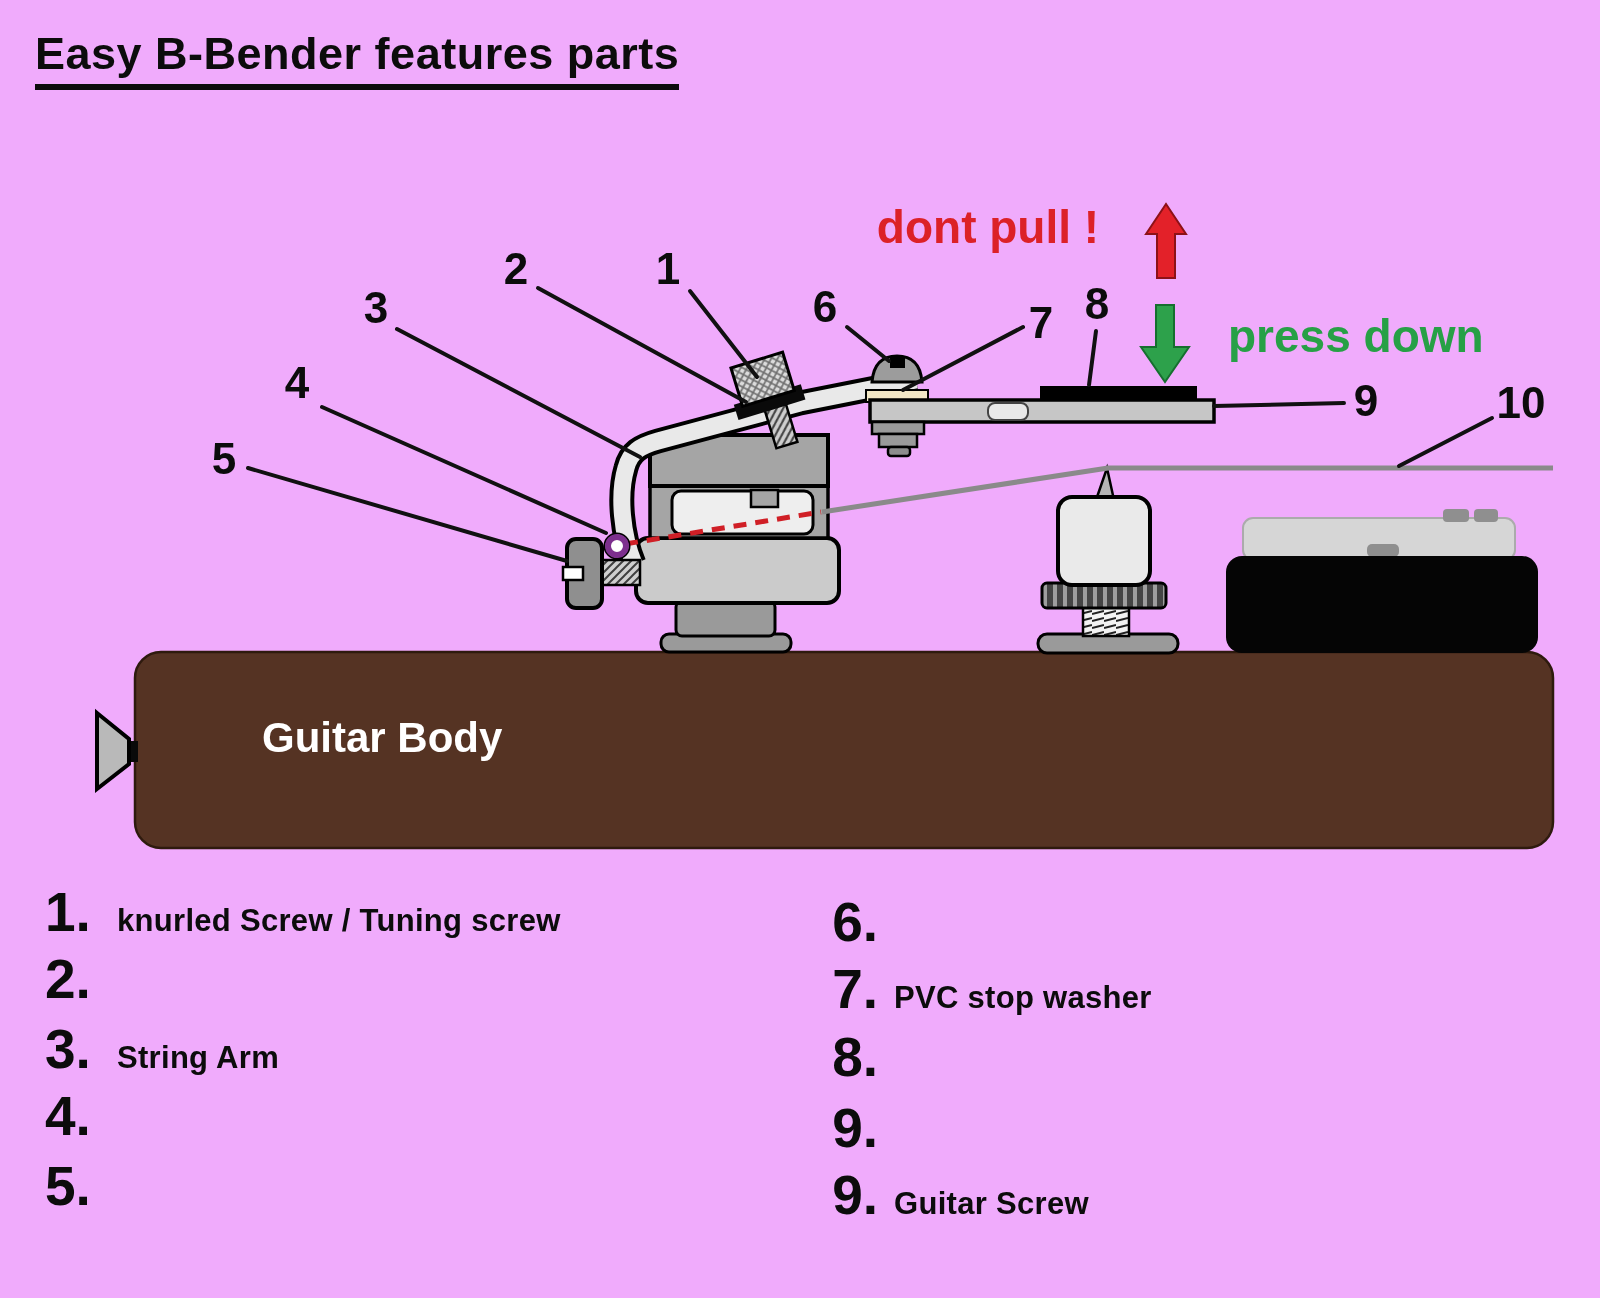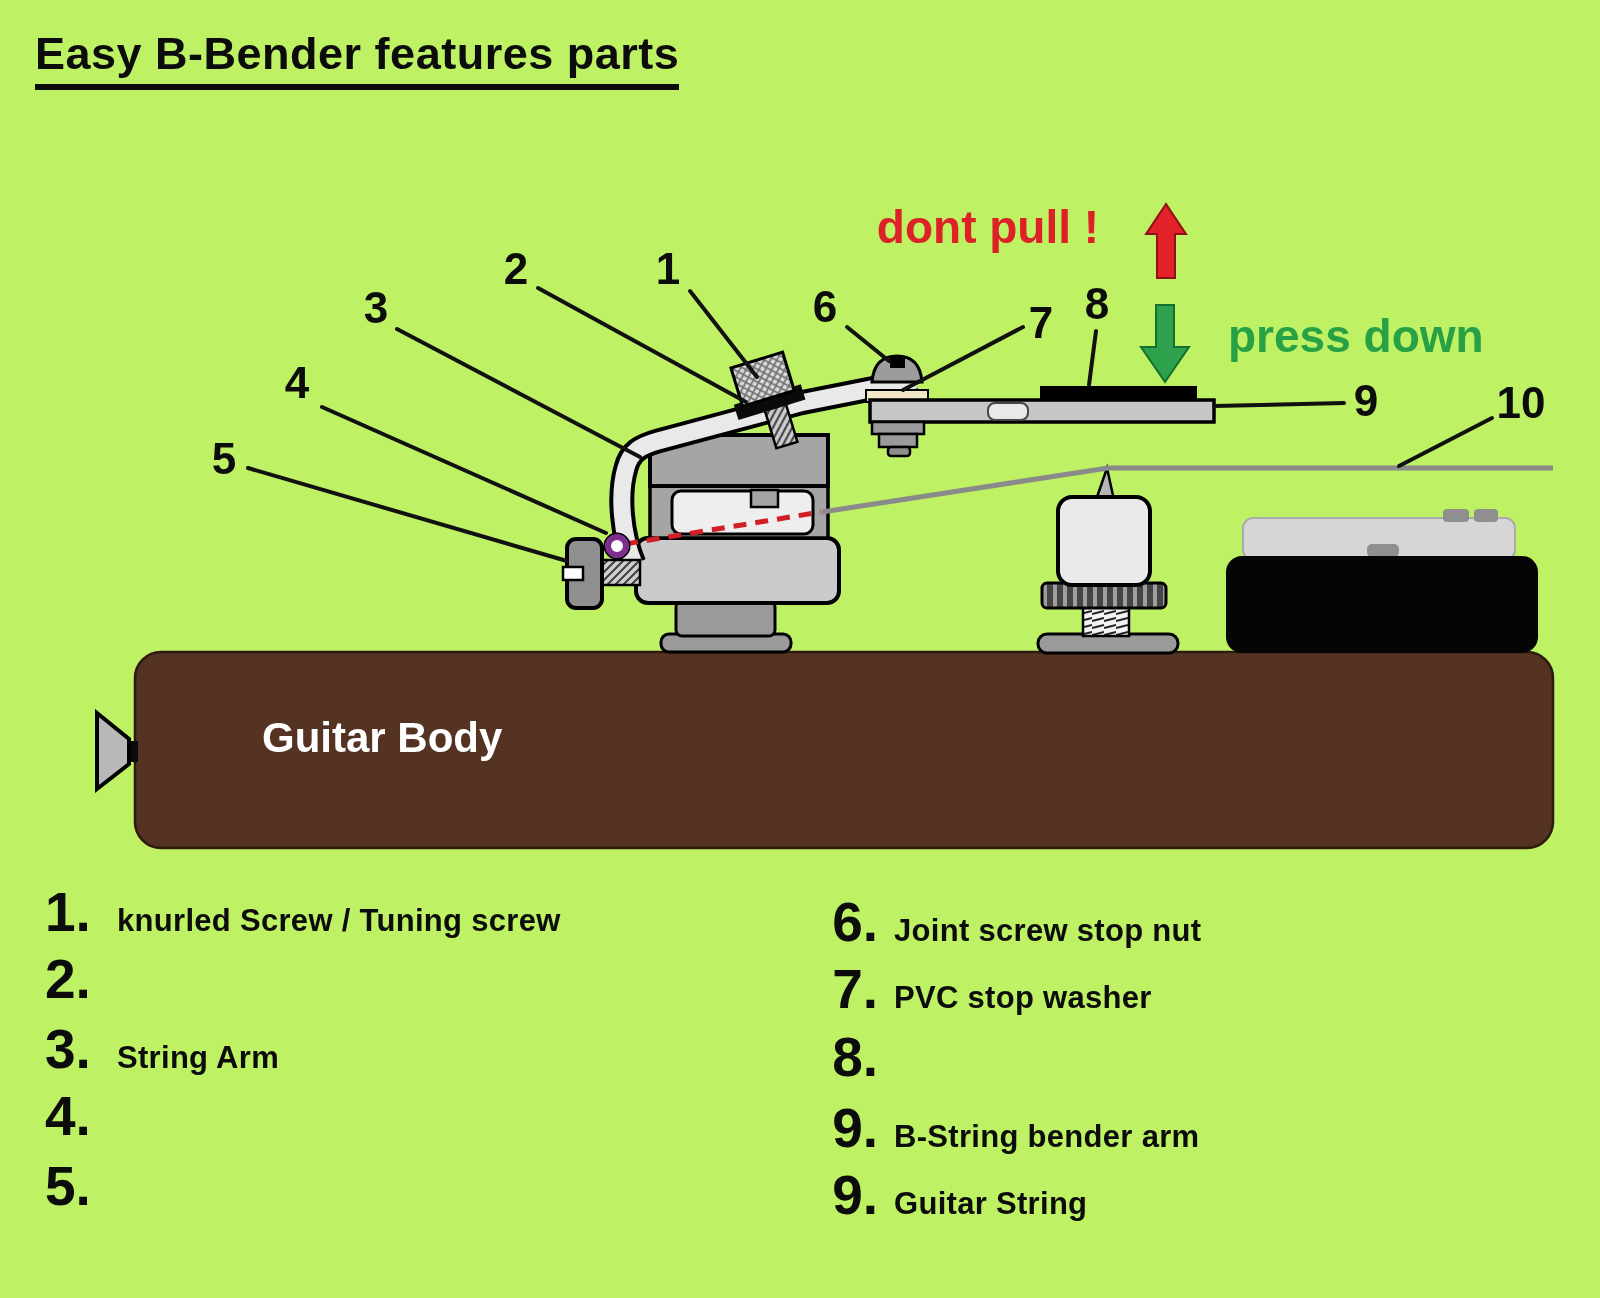--- a/index.html
+++ b/index.html
@@ -1,17 +1,17 @@
 <!DOCTYPE html>
 <html><head>
 <meta charset="utf-8">
 <style>
   html,body{margin:0;padding:0;background:#fff;}
   .canvas{
-    position:relative; width:1600px; height:1298px; background:#bef264;
+    position:relative; width:1600px; height:1298px; background:#f0abfc;
     font-family:"Liberation Sans", sans-serif; overflow:hidden;
   }
   .title{
     position:absolute; left:35px; top:28px;
     font-size:45px; font-weight:bold; color:#0c0c0c;
     letter-spacing:0.5px;
     border-bottom:6px solid #0c0c0c; padding-bottom:4px;
   }
   svg.diagram{ position:absolute; left:0; top:0; }
   .legend-row{
@@ -171,31 +171,29 @@
   </div>
   <div class="legend-row" style="left:45px; top:1089px">
     <span class="lnum left-col">4.</span>
   </div>
   <div class="legend-row" style="left:45px; top:1159px">
     <span class="lnum left-col">5.</span>
   </div>
 
   <div class="legend-row" style="left:786px; top:895px">
     <span class="lnum right-col">6.</span>
-    <span class="llabel">Joint screw stop nut</span>
   </div>
   <div class="legend-row" style="left:786px; top:962px">
     <span class="lnum right-col">7.</span>
     <span class="llabel">PVC stop washer</span>
   </div>
   <div class="legend-row" style="left:786px; top:1030px">
     <span class="lnum right-col">8.</span>
   </div>
   <div class="legend-row" style="left:786px; top:1101px">
     <span class="lnum right-col">9.</span>
-    <span class="llabel">B-String bender arm</span>
   </div>
   <div class="legend-row" style="left:786px; top:1168px">
     <span class="lnum right-col">9.</span>
-    <span class="llabel">Guitar String</span>
+    <span class="llabel">Guitar Screw</span>
   </div>
 
 </div>
 
 </body></html>

